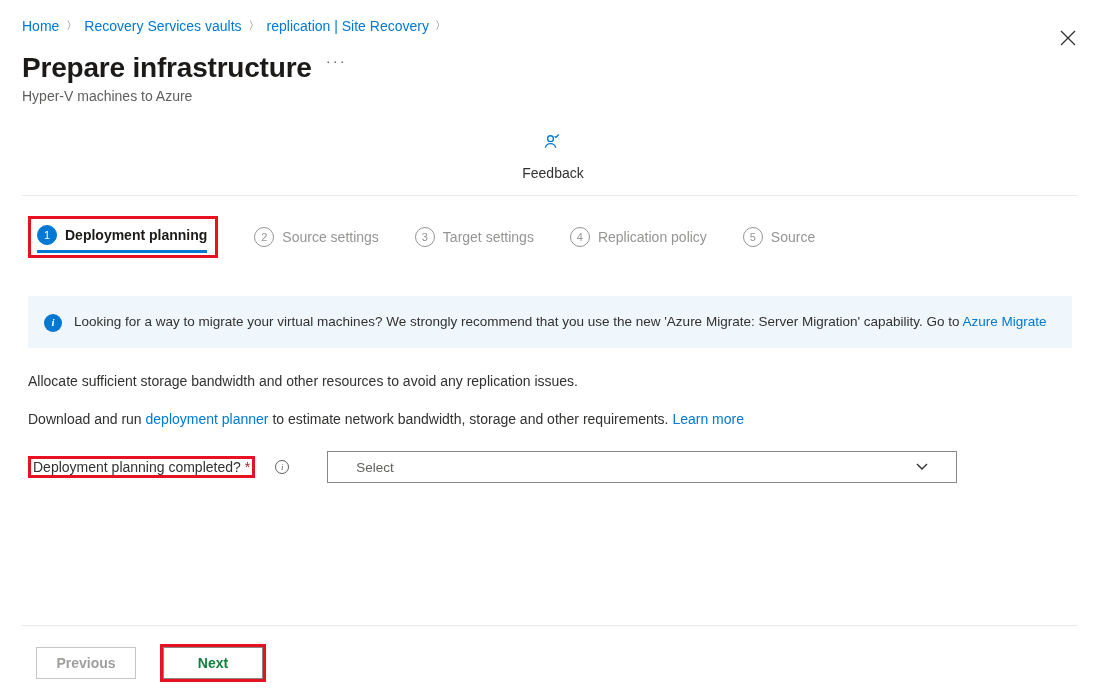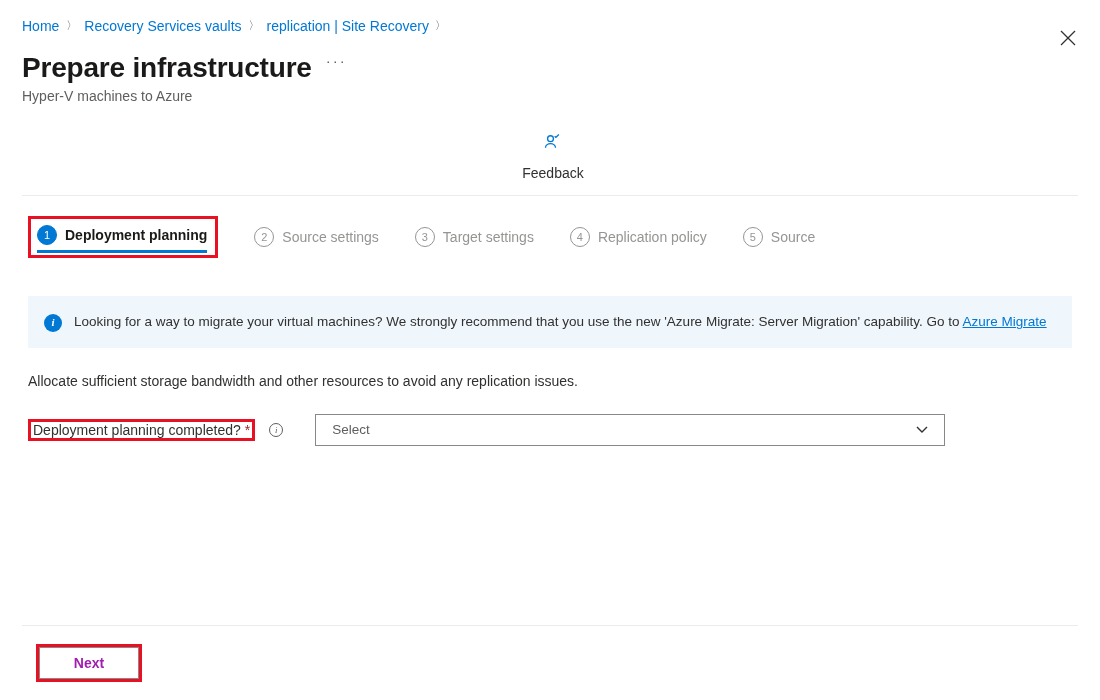--- a/index.html
+++ b/index.html
@@ -42,45 +42,45 @@
     .content-area { padding: 0 6px;}
     .info-banner {
       background: #eff6fc; padding: 16px 18px 16px 16px; display: flex; gap: 12px;
       margin: 28px 0 24px 0; font-size: 13.5px; line-height: 1.45; color: #323130; align-items: flex-start;
     }
     .info-icon {
       width: 18px; height: 18px; border-radius: 50%; background: #0078d4; color: #fff;
       display: flex; align-items: center; justify-content: center; font-size: 11px; font-weight: 700; flex: 0 0 18px;
       font-family: Georgia, serif; font-style: italic; margin-top: 2px;
     }
-    .info-link { color: #0078d4; text-decoration: underline; cursor: pointer;}
+    .info-link { color: #0078d4; cursor: pointer;}
     .para { font-size: 14px; color: #323130; margin-bottom: 18px; line-height: 1.4;}
 
-    .field-row { display: flex; align-items: center; gap: 8px; margin-top: 22px;}
+    .field-row { display: flex; align-items: center; gap: 14px; margin-top: 22px;}
     .field-label-wrap { display: flex; align-items: center; gap: 2px;}
     .field-label { font-size: 14px; color: #323130;}
     .req { color: #a4262c; margin-left: 2px; font-size: 14px;}
     .help-icon {
       width: 14px; height: 14px; border: 1px solid #605e5c; border-radius: 50%;
       display: inline-flex; align-items: center; justify-content: center; font-size: 9px; color: #605e5c; font-style: italic;
       margin-left: 6px; font-family: Georgia, serif; cursor: help;
     }
     .select {
       flex: 0 0 630px; height: 32px; border: 1px solid #8a8886; display:flex; align-items:center; justify-content:space-between;
-      padding: 0 16px; font-size: 13.5px; color: #605e5c; cursor: pointer; background:#fff; margin-left: 24px;
+      padding: 0 28px; font-size: 13.5px; color: #605e5c; cursor: pointer; background:#fff; margin-left: 24px;
     }
     .chev { font-size: 12px; color: #323130;}
 
     .footer {
       position: absolute; left: 22px; right: 22px; bottom: 18px;
       border-top: 1px solid #edebe9; padding-top: 18px; display: flex; gap: 24px; align-items: center; padding-left: 14px;
     }
     .btn {
       min-width: 100px; height: 32px; display:flex; align-items:center; justify-content:center;
-      font-size: 14px; cursor: pointer; border: 1px solid #8a8886; background:#fff; color:#a21caf; font-weight:600;
+      font-size: 14px; cursor: pointer; border: 1px solid #8a8886; background:#fff; color:#15803d; font-weight:600;
     }
     .btn.prev { color: #a19f9d; border-color:#c8c6c4; cursor:not-allowed;}
   </style>
 </head>
 <body>
 
 <nav class="breadcrumb">
   <a>Home</a>
   <span class="crumb-sep">〉</span>
   <a>Recovery Services vaults</a>
@@ -145,20 +145,23 @@
 <div class="content-area">
   <div class="info-banner">
     <span class="info-icon">i</span>
     <div>
       <span>Looking for a way to migrate your virtual machines? We strongly recommend that you use the new 'Azure Migrate: Server Migration' capability. Go to </span>
       <span class="info-link">Azure Migrate</span>
     </div>
   </div>
 
   <p class="para">Allocate sufficient storage bandwidth and other resources to avoid any replication issues.</p>
+  <p class="para">
+    <span>Download and run </span><a>deployment planner</a><span> to estimate network bandwidth, storage and other requirements. </span><a>Learn more</a>
+  </p>
 
   <div class="field-row">
     <span class="highlight-box small">
       <span class="field-label-wrap">
         <span class="field-label">Deployment planning completed?</span>
         <span class="req">*</span>
       </span>
     </span>
     <span class="help-icon">i</span>
     <div class="select">
@@ -166,16 +169,17 @@
       <span class="chev">
         <svg width="12" height="8" viewBox="0 0 12 8">
             <path d="M1 1l5 5 5-5" stroke="#323130" stroke-width="1.4" fill="none"></path>
           </svg>
       </span>
     </div>
   </div>
 </div>
 
 <div class="footer">
+  <div class="btn prev">Previous</div>
   <span class="highlight-box btn-wrap">
     <div class="btn">Next</div>
   </span>
 </div>
 
 </body></html>

